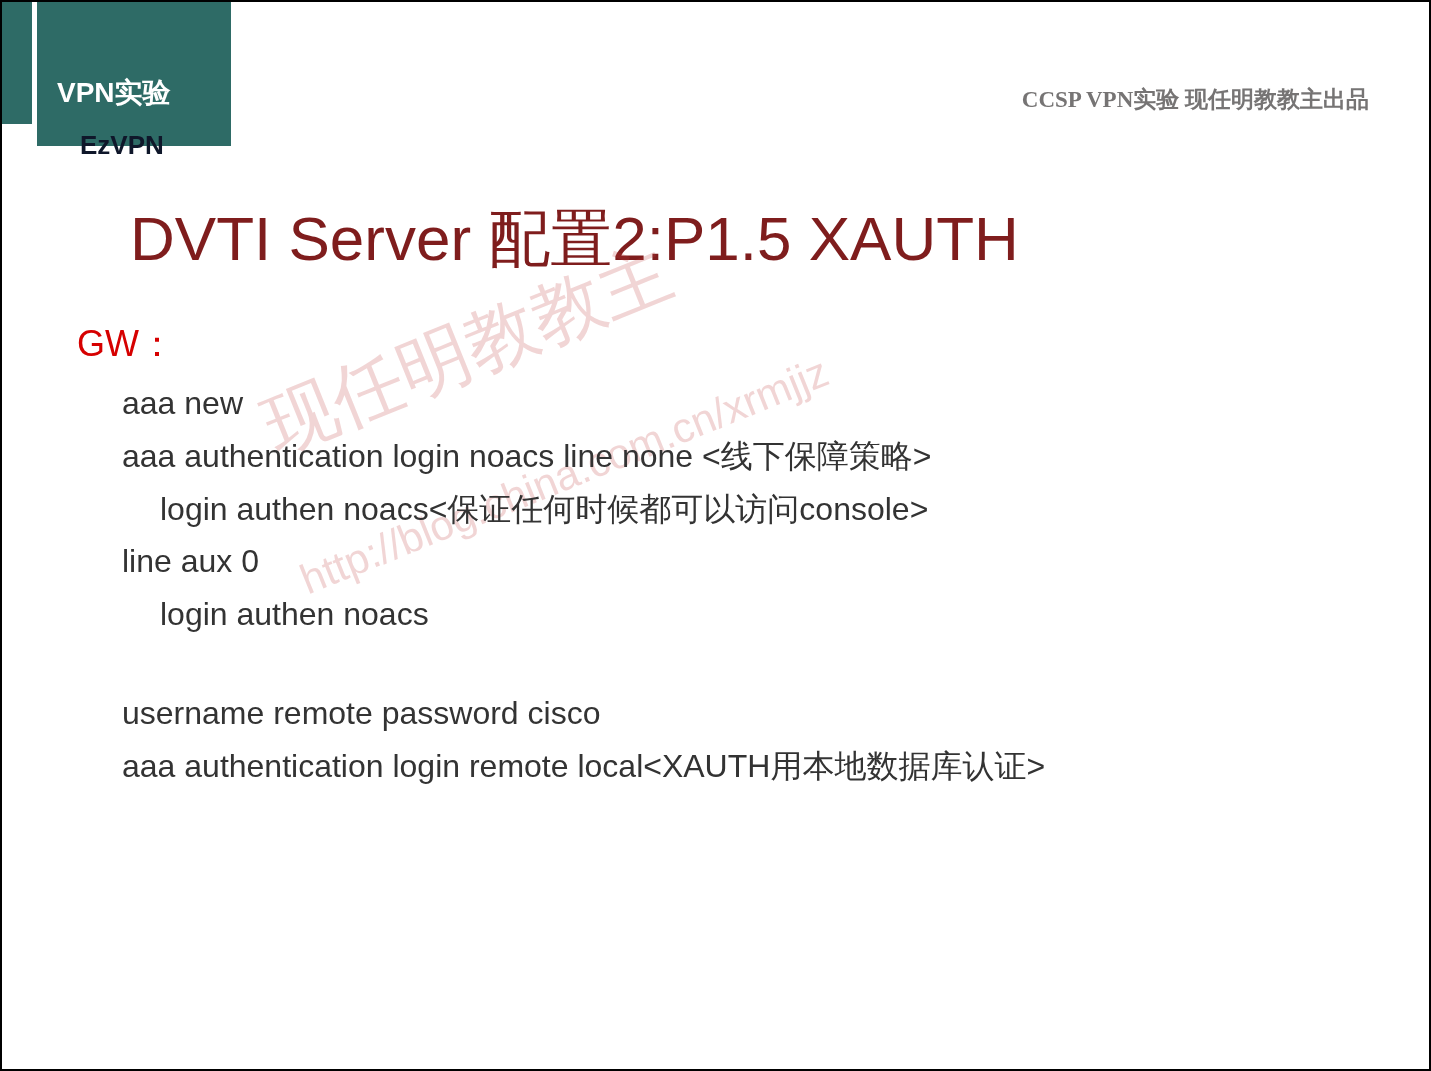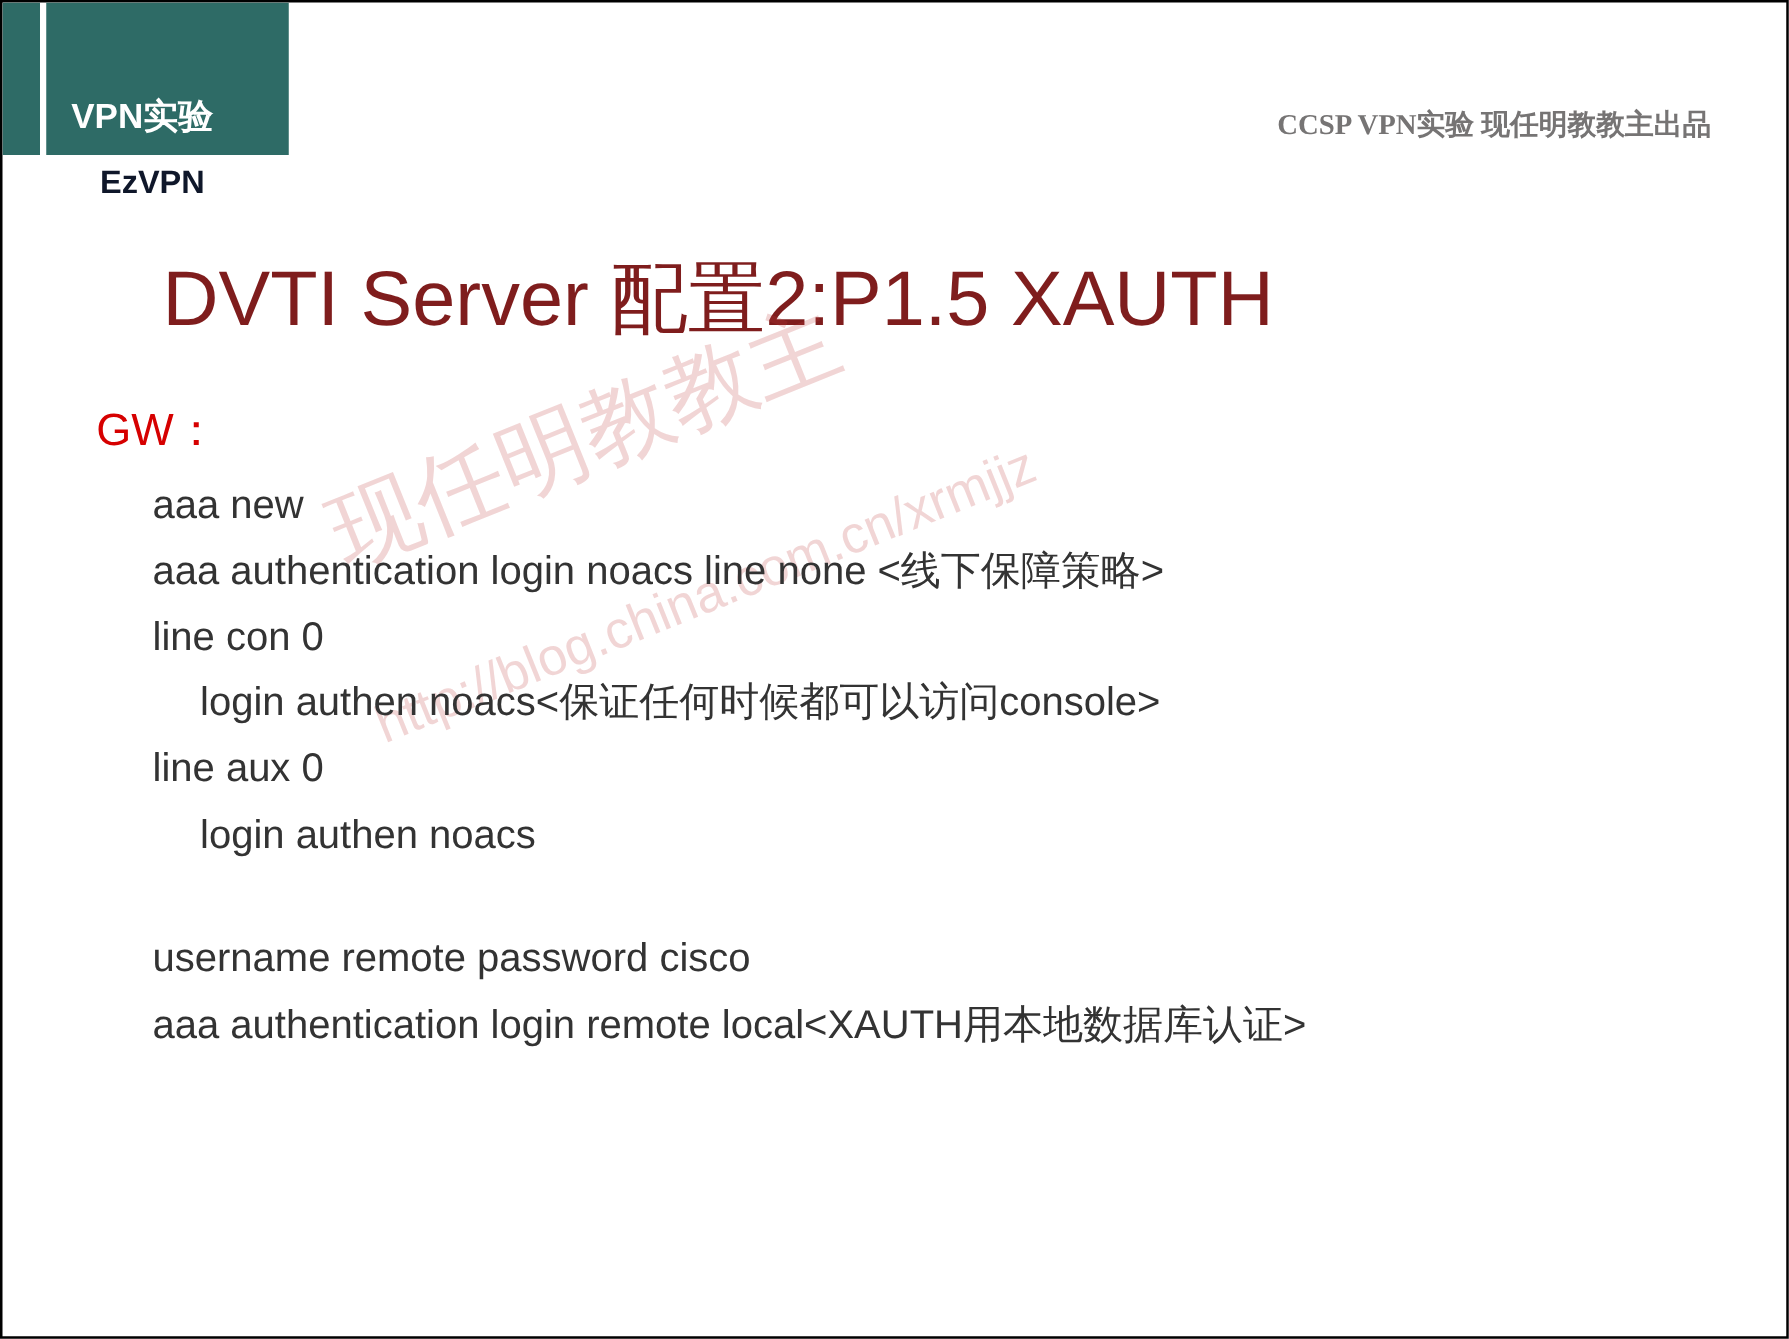--- a/index.html
+++ b/index.html
@@ -22,21 +22,21 @@
       display: flex;
       align-items: flex-start;
     }
     .green-block-left {
       background: #2e6b66;
       width: 30px;
       height: 122px;
     }
     .green-block-main {
       background: #2e6b66;
-      height: 122px;
+      height: 144px;
       padding: 72px 60px 0 20px;
       margin-left: 5px;
     }
     .header-title {
       color: #fff;
       font-size: 28px;
       font-weight: bold;
     }
     .header-sub {
       position: absolute;
@@ -125,20 +125,19 @@
 <div class="main-title">DVTI Server 配置2:P1.5 XAUTH</div>
 
 <div class="gw-label">GW：</div>
 
 <div class="watermark">现任明教教主</div>
 <div class="watermark2">http://blog.china.com.cn/xrmjjz</div>
 
 <div class="code-block">
   <div>aaa new</div>
   <div>aaa authentication login noacs line none &lt;线下保障策略&gt;</div>
-  <div>line con 0</div>
   <div class="indent">login authen noacs&lt;保证任何时候都可以访问console&gt;</div>
   <div>line aux 0</div>
   <div class="indent">login authen noacs</div>
   <div class="gap"></div>
   <div>username remote password cisco</div>
   <div>aaa authentication login remote local&lt;XAUTH用本地数据库认证&gt;</div>
 </div>
 
 </body></html>

